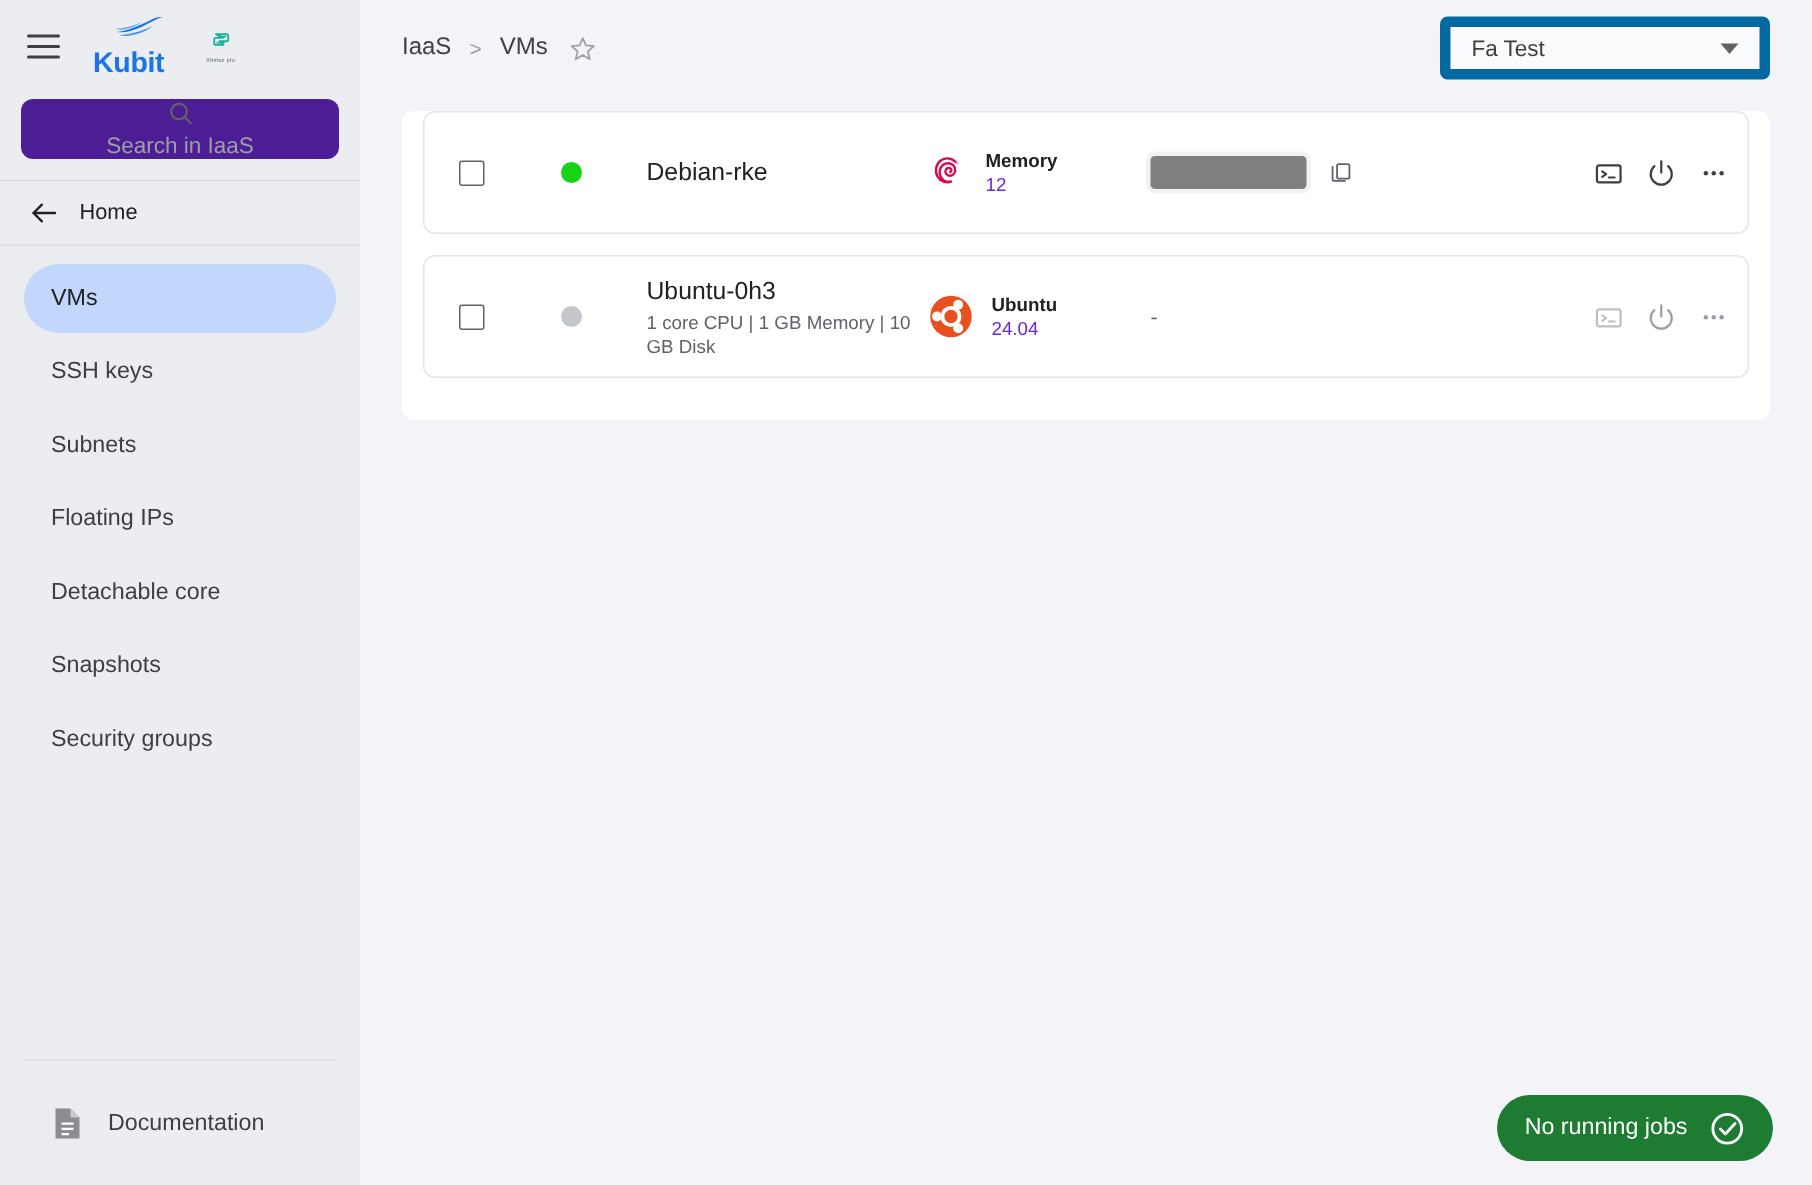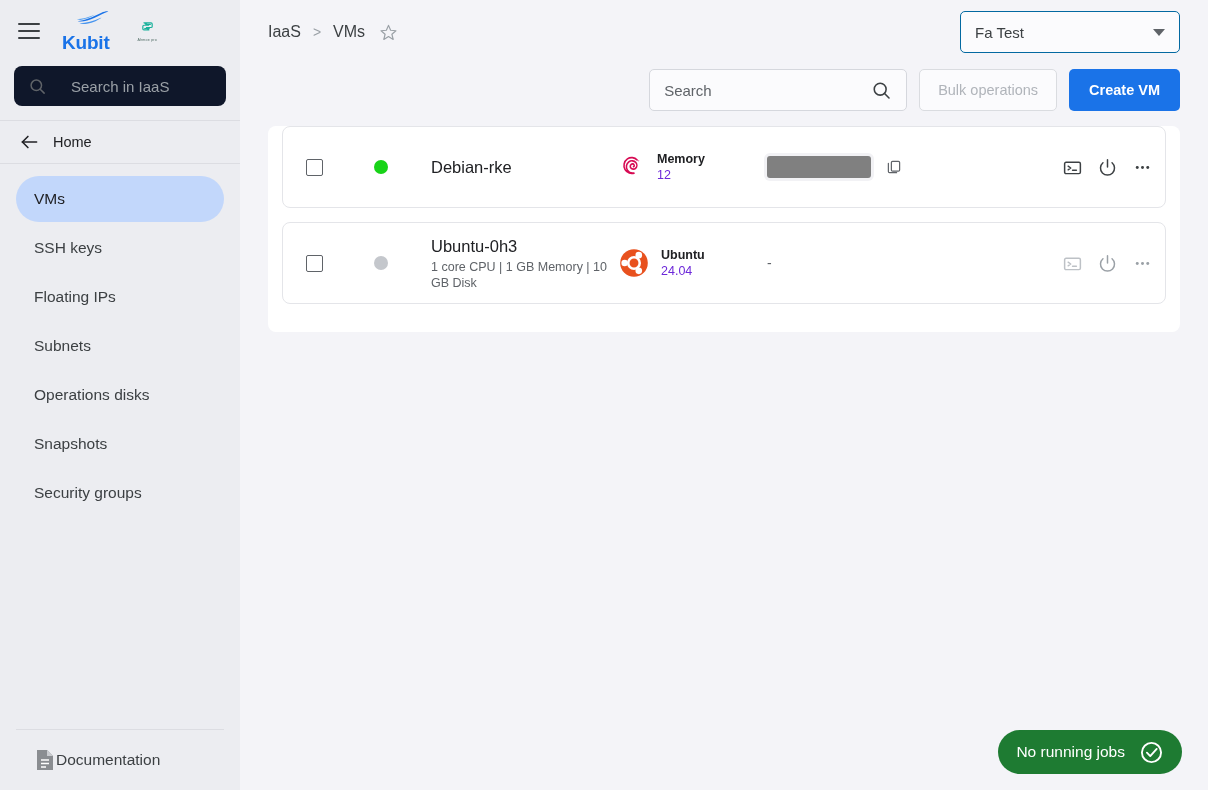--- a/index.html
+++ b/index.html
@@ -25,57 +25,58 @@
   .hamburger { width: 22px; height: 16px; display: flex; flex-direction: column; justify-content: space-between; cursor: pointer; }
   .hamburger span { display: block; height: 2px; width: 22px; background: #3c4043; border-radius: 2px; }
   .brand { display: flex; align-items: flex-end; gap: 6px; margin-left: 8px; flex-direction: column; }
   .brand-mark { width: 34px; height: 18px; }
   .brand-text { color: #1a73e8; font-size: 19px; font-weight: bold; letter-spacing: -0.2px; }
   .partner-logo { margin-left: 14px; display: flex; flex-direction: column; align-items: center; gap: 1px; }
   .partner-caption { font-size: 3.6px; color: #4e6a63; letter-spacing: .2px; transform: scaleY(1.1); }
 
   .sb-search {
     margin: 4px 14px 0 14px; height: 40px; border-radius: 8px;
-    background: #0f172a; display: flex; align-items: center; gap: 24px;
+    background: #4c1d95; display: flex; align-items: center; gap: 4px;
     padding: 0 14px;
+    flex-direction: column;
   }
   .sb-search-text { color: #9aa0a6; font-size: 15px; }
 
   .sb-home {
     margin-top: 14px; height: 44px; display: flex; align-items: center;
     gap: 14px; padding: 0 20px;
     border-top: 1px solid #dcdde2; border-bottom: 1px solid #dcdde2;
   }
   .sb-home-label { font-size: 14.5px; color: #202124; font-weight: 500; }
 
   .sb-nav { padding: 12px 16px 0 16px; display: flex; flex-direction: column; gap: 3px; }
   .sb-item {
     height: 46px; display: flex; align-items: center; padding: 0 18px;
     border-radius: 24px; font-size: 15.5px; color: #3c4043; cursor: pointer;
   }
   .sb-item.active { background: #c2d7fb; color: #202124; }
 
   .sb-spacer { flex: 1 1 auto; }
   .sb-footer {
     border-top: 1px solid #dcdde2; margin: 0 16px;
-    height: 61px; display: flex; align-items: center; padding: 0 18px;
+    height: 84px; display: flex; align-items: center; gap: 16px; padding: 0 18px;
   }
   .sb-footer-label { font-size: 15.5px; color: #3c4043; }
 
   
   .main { flex: 1 1 auto; position: relative; height: 790px; background: #f4f4f8; }
 
   .topbar { height: 64px; display: flex; align-items: center; padding: 0 28px; }
   .crumbs { display: flex; align-items: center; gap: 12px; }
   .crumb { font-size: 16px; color: #3c4043; cursor: pointer; }
   .crumb-sep { color: #9aa0a6; font-size: 14px; }
   .star { cursor: pointer; margin-left: 2px; }
 
   .proj-select {
-    margin-left: auto; width: 220px; height: 42px; border: 1px solid #0369a1;
+    margin-left: auto; width: 220px; height: 42px; border: 7px solid #0369a1;
     border-radius: 5px; background: #fbfbfd; display: flex; align-items: center;
     padding: 0 14px; cursor: pointer;
   }
   .proj-name { font-size: 15px; color: #3c4043; }
   .caret { margin-left: auto; width: 0; height: 0; border-left: 6px solid transparent; border-right: 6px solid transparent; border-top: 7px solid #5f6368; }
 
   .actionbar { display: flex; align-items: center; justify-content: flex-end; gap: 12px; padding: 0 28px; height: 52px; }
   .search-box {
     width: 258px; height: 42px; border: 1px solid #d5d7dd; border-radius: 5px;
     background: #fbfbfd; display: flex; align-items: center; padding: 0 14px; cursor: text;
@@ -196,27 +197,27 @@
     </div>
 
     <div class="sb-nav">
       <div class="sb-item active">
         <span>VMs</span>
       </div>
       <div class="sb-item">
         <span>SSH keys</span>
       </div>
       <div class="sb-item">
+        <span>Subnets</span>
+      </div>
+      <div class="sb-item">
         <span>Floating IPs</span>
       </div>
       <div class="sb-item">
-        <span>Subnets</span>
-      </div>
-      <div class="sb-item">
-        <span>Operations disks</span>
+        <span>Detachable core</span>
       </div>
       <div class="sb-item">
         <span>Snapshots</span>
       </div>
       <div class="sb-item">
         <span>Security groups</span>
       </div>
     </div>
 
     <div class="sb-spacer"></div>
@@ -243,35 +244,20 @@
         <svg class="star" width="19" height="19" viewBox="0 0 24 24">
           <polygon points="12,3 14.7,9.2 21.4,9.8 16.3,14.2 17.9,20.8 12,17.2 6.1,20.8 7.7,14.2 2.6,9.8 9.3,9.2" fill="none" stroke="#9aa0a6" stroke-width="1.5" stroke-linejoin="round"></polygon>
         </svg>
       </div>
       <div class="proj-select">
         <span class="proj-name">Fa Test</span>
         <span class="caret"></span>
       </div>
     </div>
 
-    <div class="actionbar">
-      <div class="search-box">
-        <span class="search-ph">Search</span>
-        <svg class="search-ico" width="21" height="21" viewBox="0 0 24 24">
-          <circle cx="10.5" cy="10.5" r="6.8" fill="none" stroke="#3c4043" stroke-width="1.8"></circle>
-          <line x1="15.5" y1="15.5" x2="20.6" y2="20.6" stroke="#3c4043" stroke-width="1.8" stroke-linecap="round"></line>
-        </svg>
-      </div>
-      <div class="btn-bulk">
-        <span>Bulk operations</span>
-      </div>
-      <button class="btn-create">
-        <span>Create VM</span>
-      </button>
-    </div>
 
     <div class="table-card">
 
 
       <div class="trow vm-row">
         <div class="c-check">
           <div class="chk"></div>
         </div>
         <div class="c-status">
           <div class="dot dot-on"></div>

